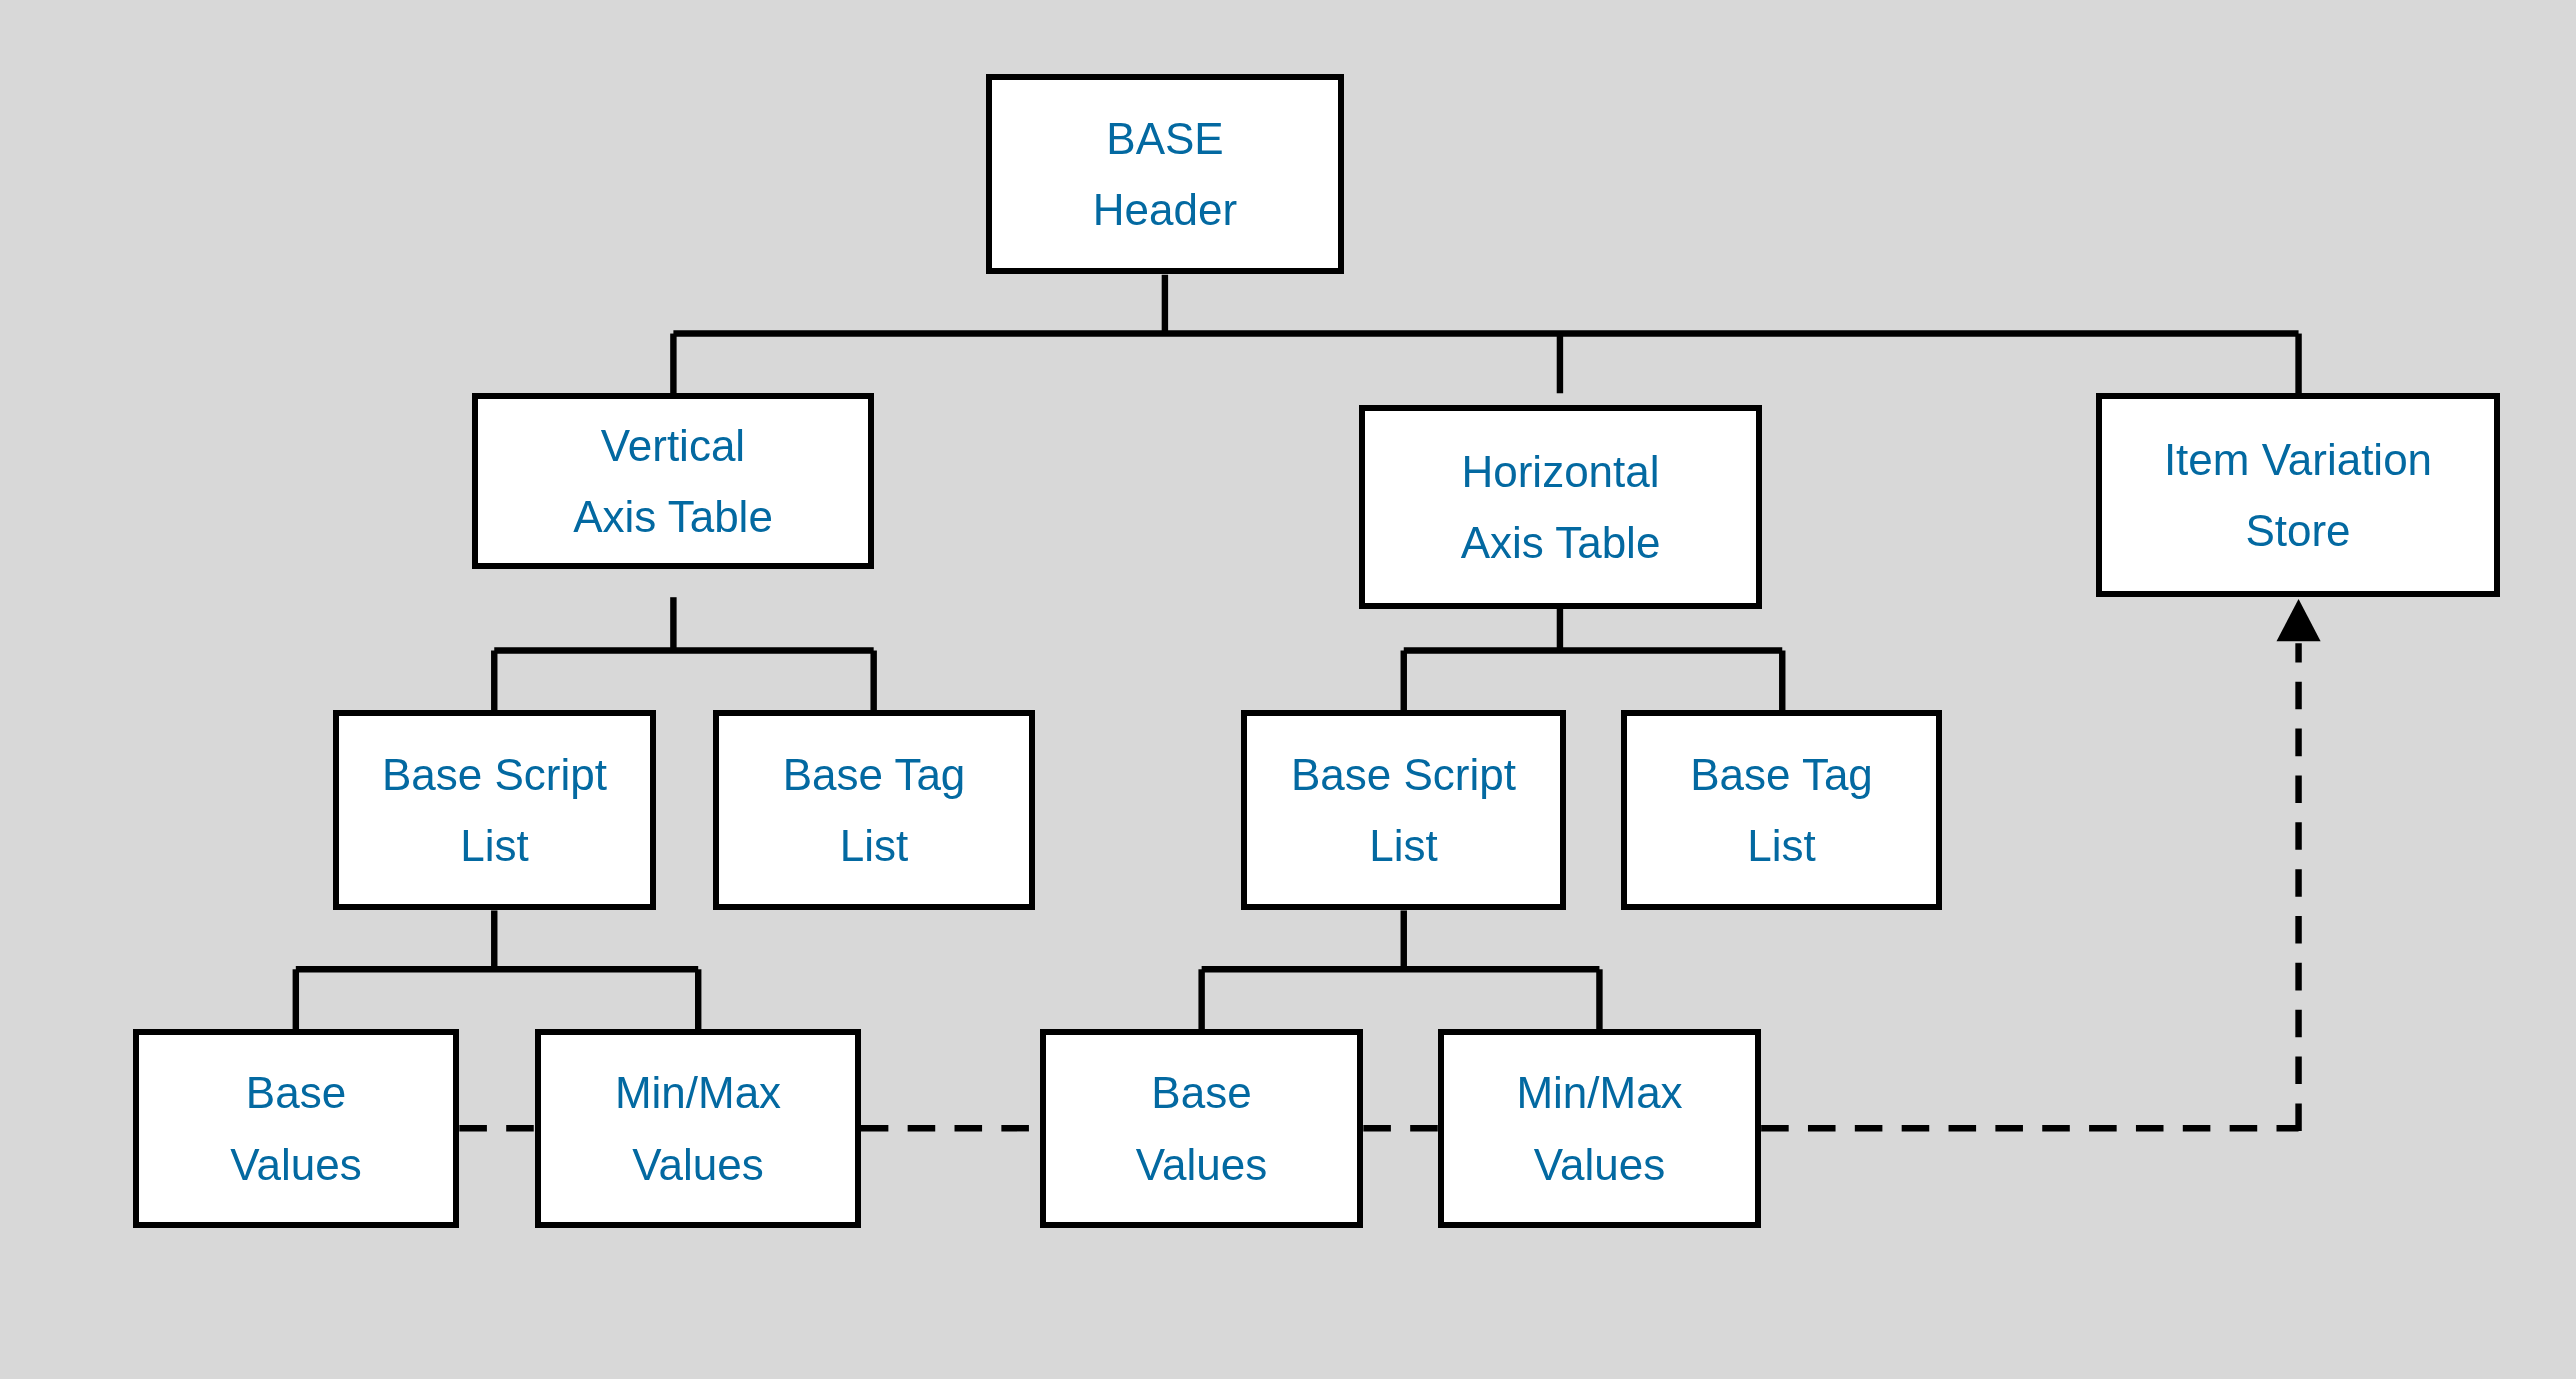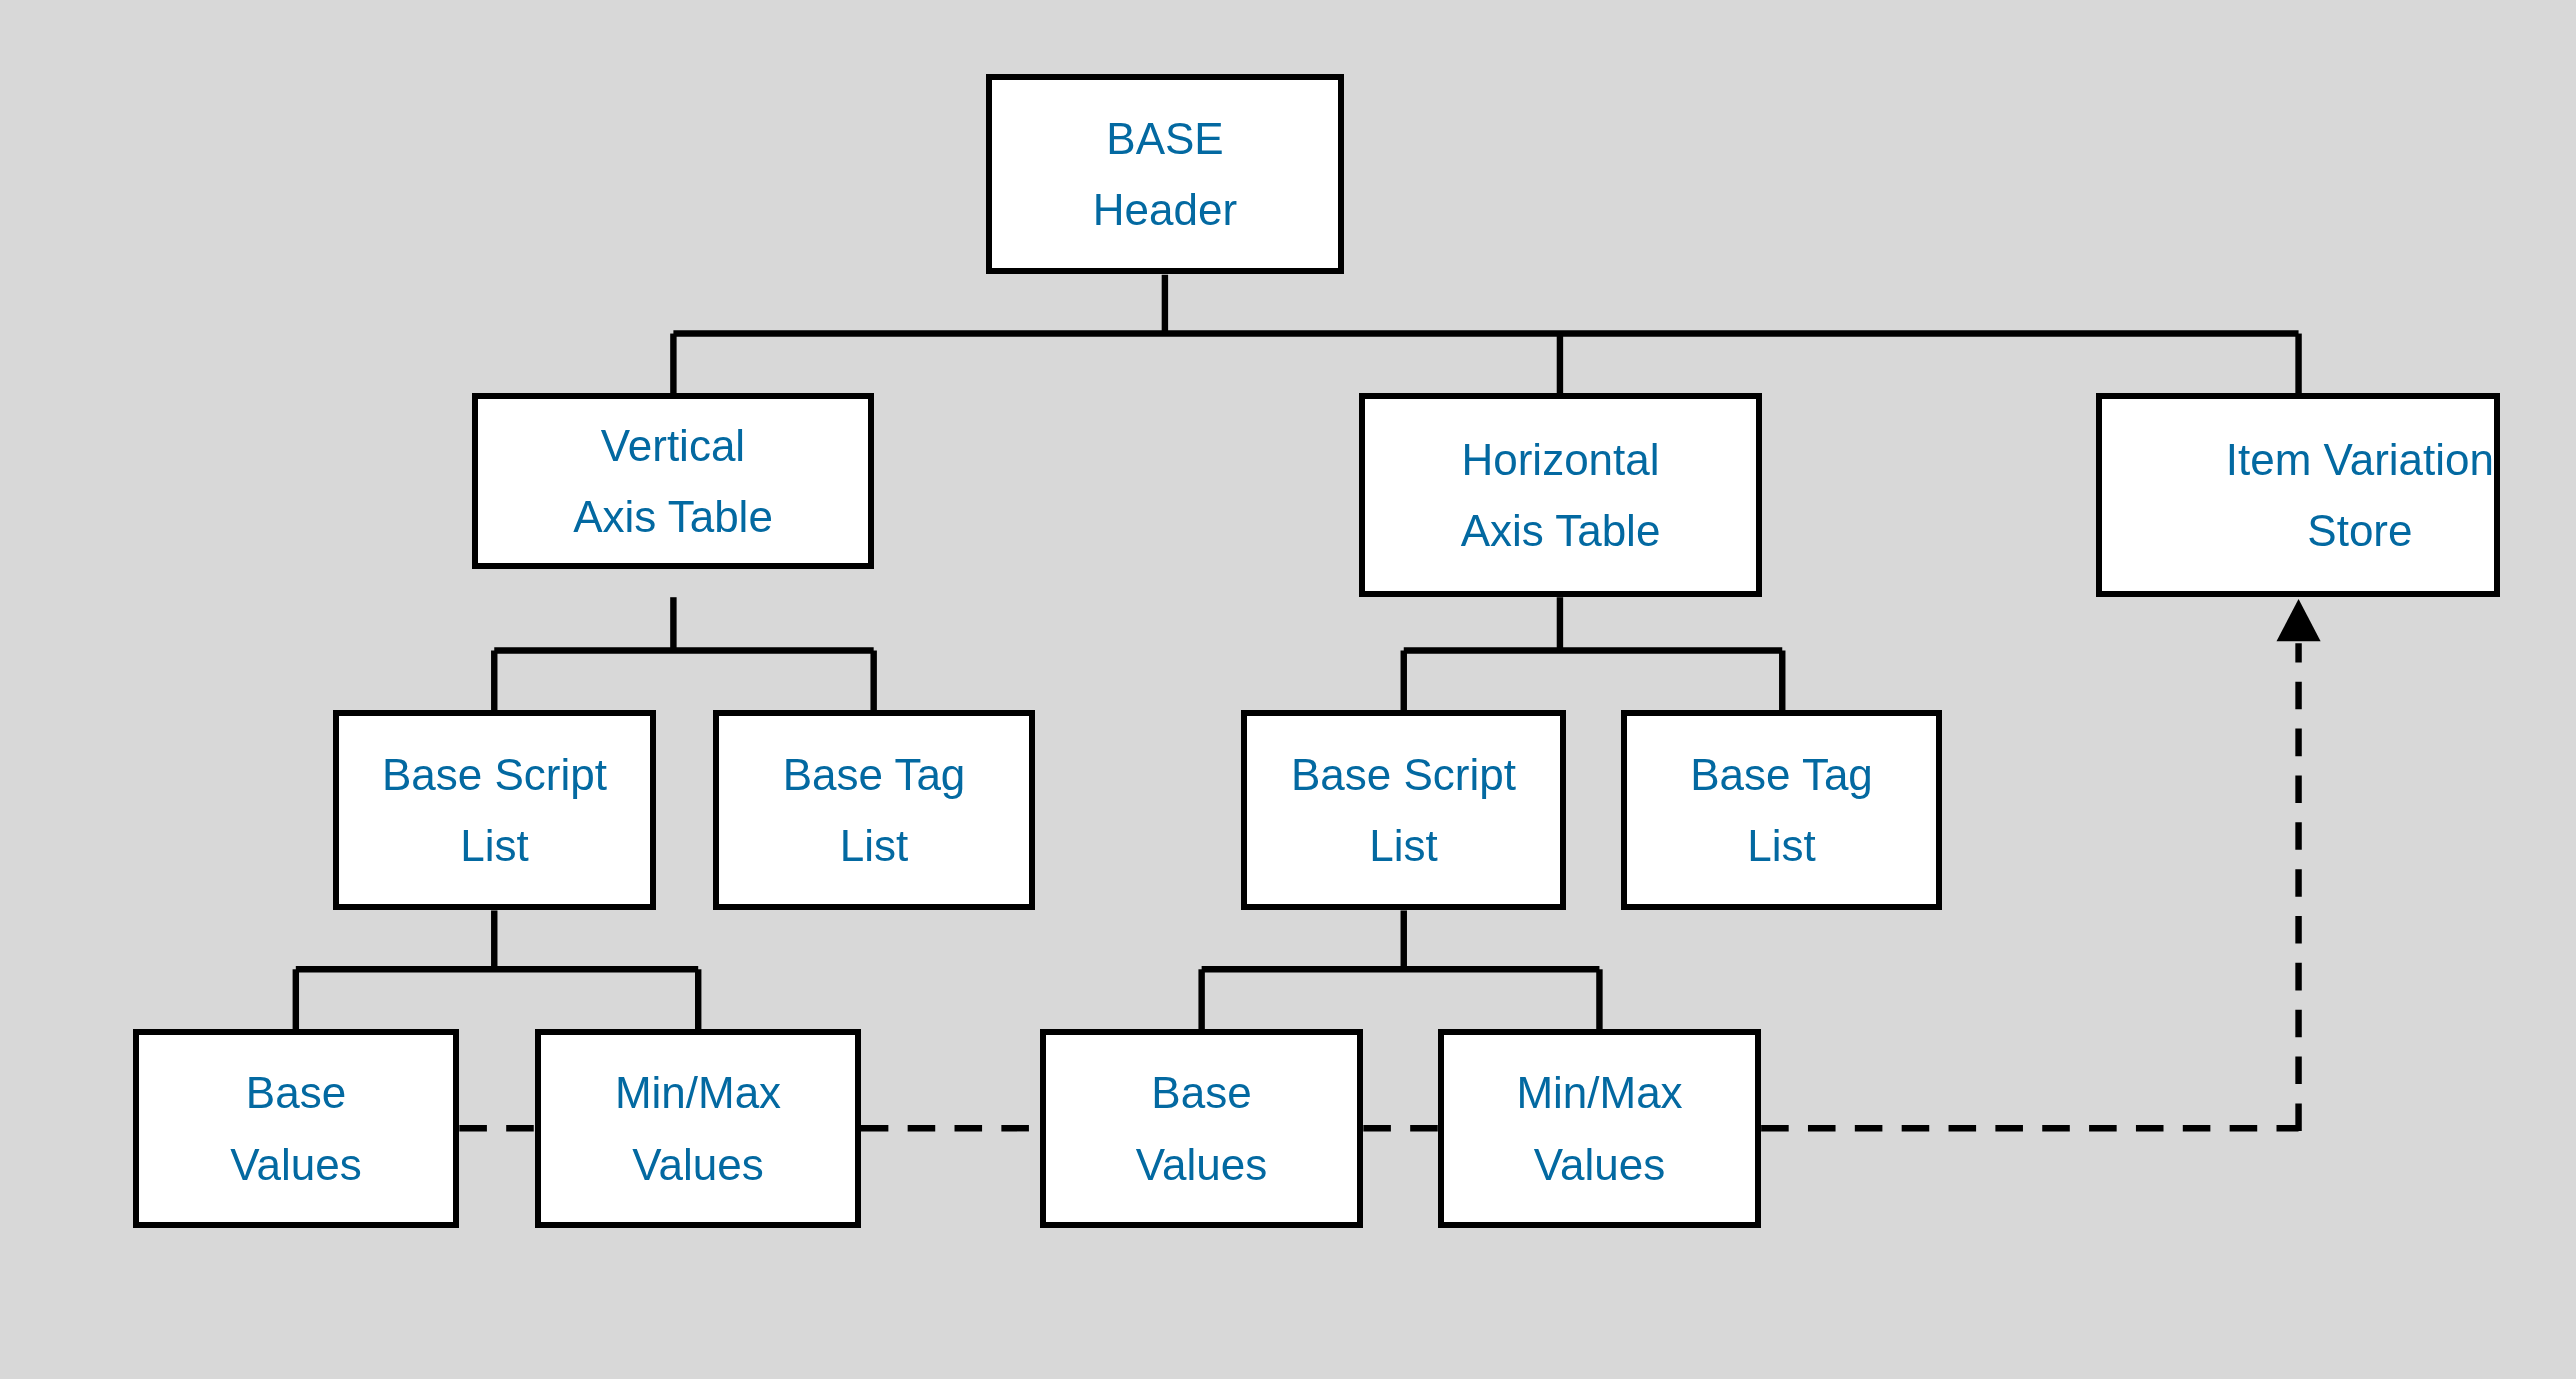--- a/index.html
+++ b/index.html
@@ -34,22 +34,22 @@
   }
   .node .label {
     white-space: pre-line;
     font-size: 44px;
     line-height: 1.62;
     color: #0369a1;
   }
   
   .n-base-header        { left: 986px; top:   74px; width: 358px; height: 200px; }
   .n-vertical-axis      { left:  472px; top:  393px; width: 402px; height: 176px; }
-  .n-horizontal-axis    { left: 1359px; top:  393px; width: 403px; height: 204px; }
-  .n-item-variation     { left: 2096px; top:  393px; width: 404px; height: 204px; justify-content: flex-end; }
+  .n-horizontal-axis    { left: 1359px; top:  405px; width: 403px; height: 204px; }
+  .n-item-variation     { left: 2096px; top:  393px; width: 404px; height: 204px; }
   .n-v-base-script-list { left:  333px; top:  710px; width: 323px; height: 200px; }
   .n-v-base-tag-list    { left:  713px; top:  710px; width: 322px; height: 200px; }
   .n-h-base-script-list { left: 1241px; top:  710px; width: 325px; height: 200px; }
   .n-h-base-tag-list    { left: 1621px; top:  710px; width: 321px; height: 200px; }
   .n-v-base-values      { left:  133px; top: 1029px; width: 326px; height: 199px; }
   .n-v-minmax-values    { left:  535px; top: 1029px; width: 326px; height: 199px; }
   .n-h-base-values      { left: 1040px; top: 1029px; width: 323px; height: 199px; }
   .n-h-minmax-values    { left: 1438px; top: 1029px; width: 323px; height: 199px; }
 </style>
 </head>

